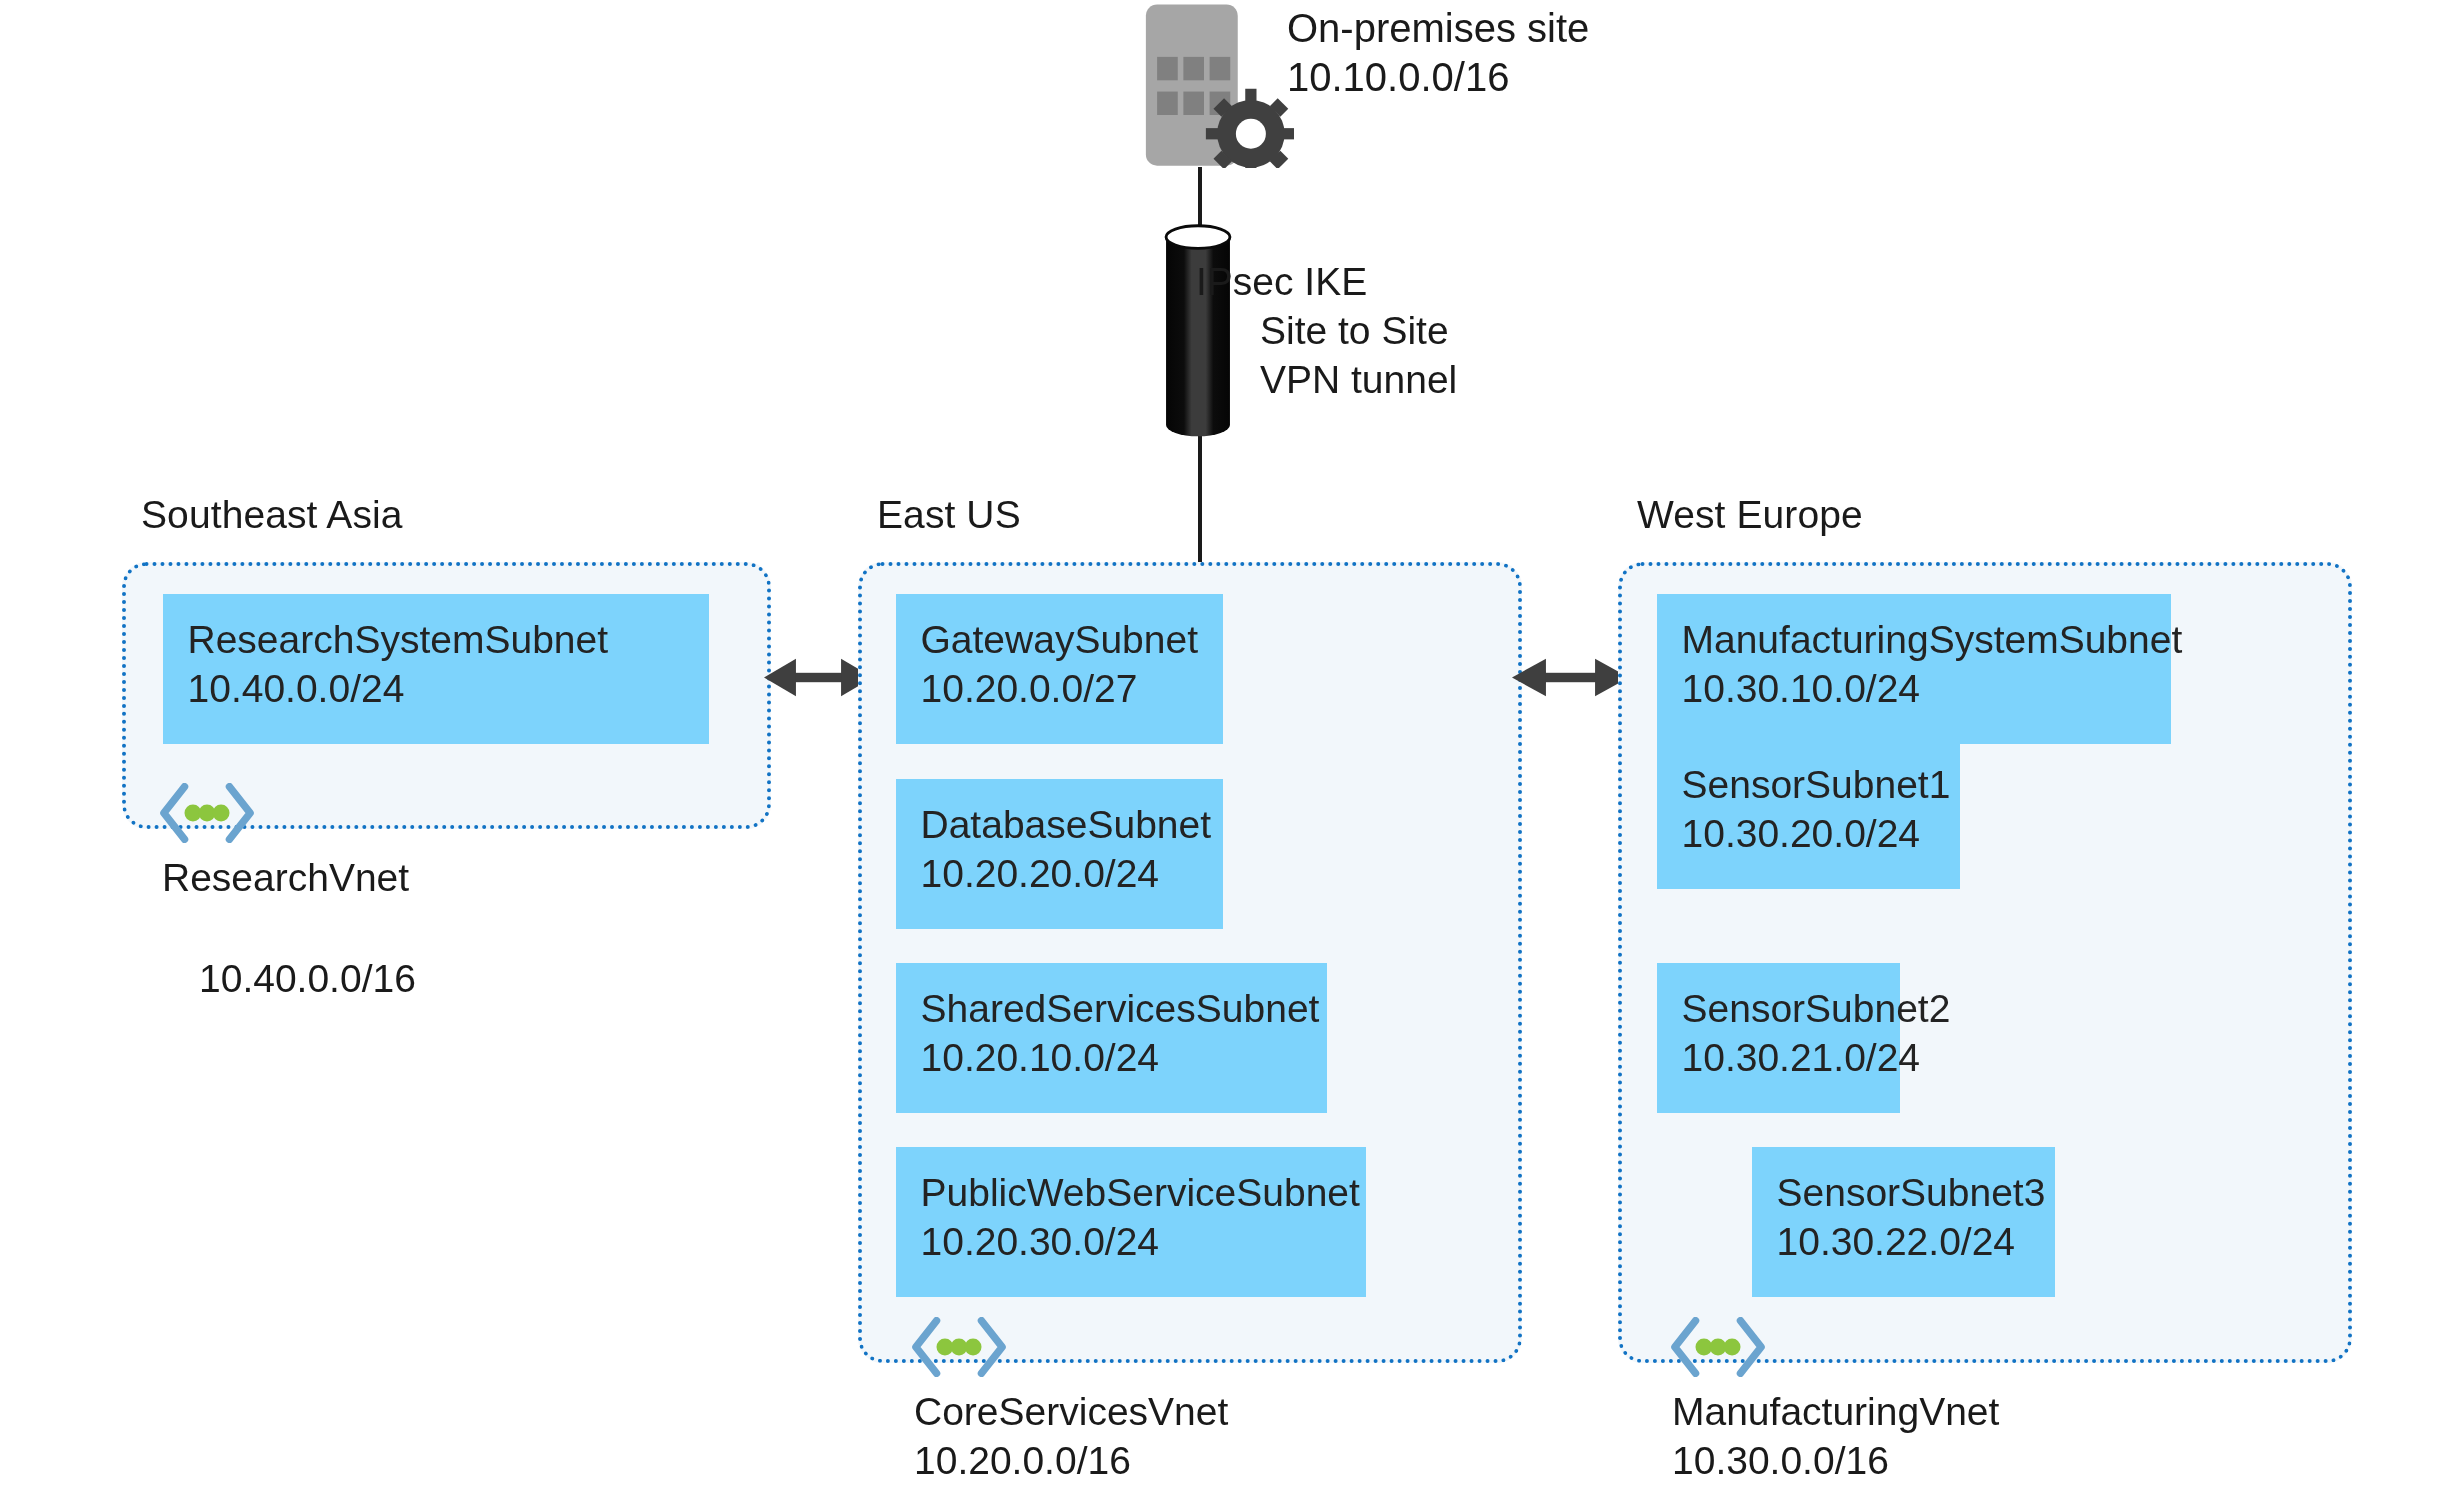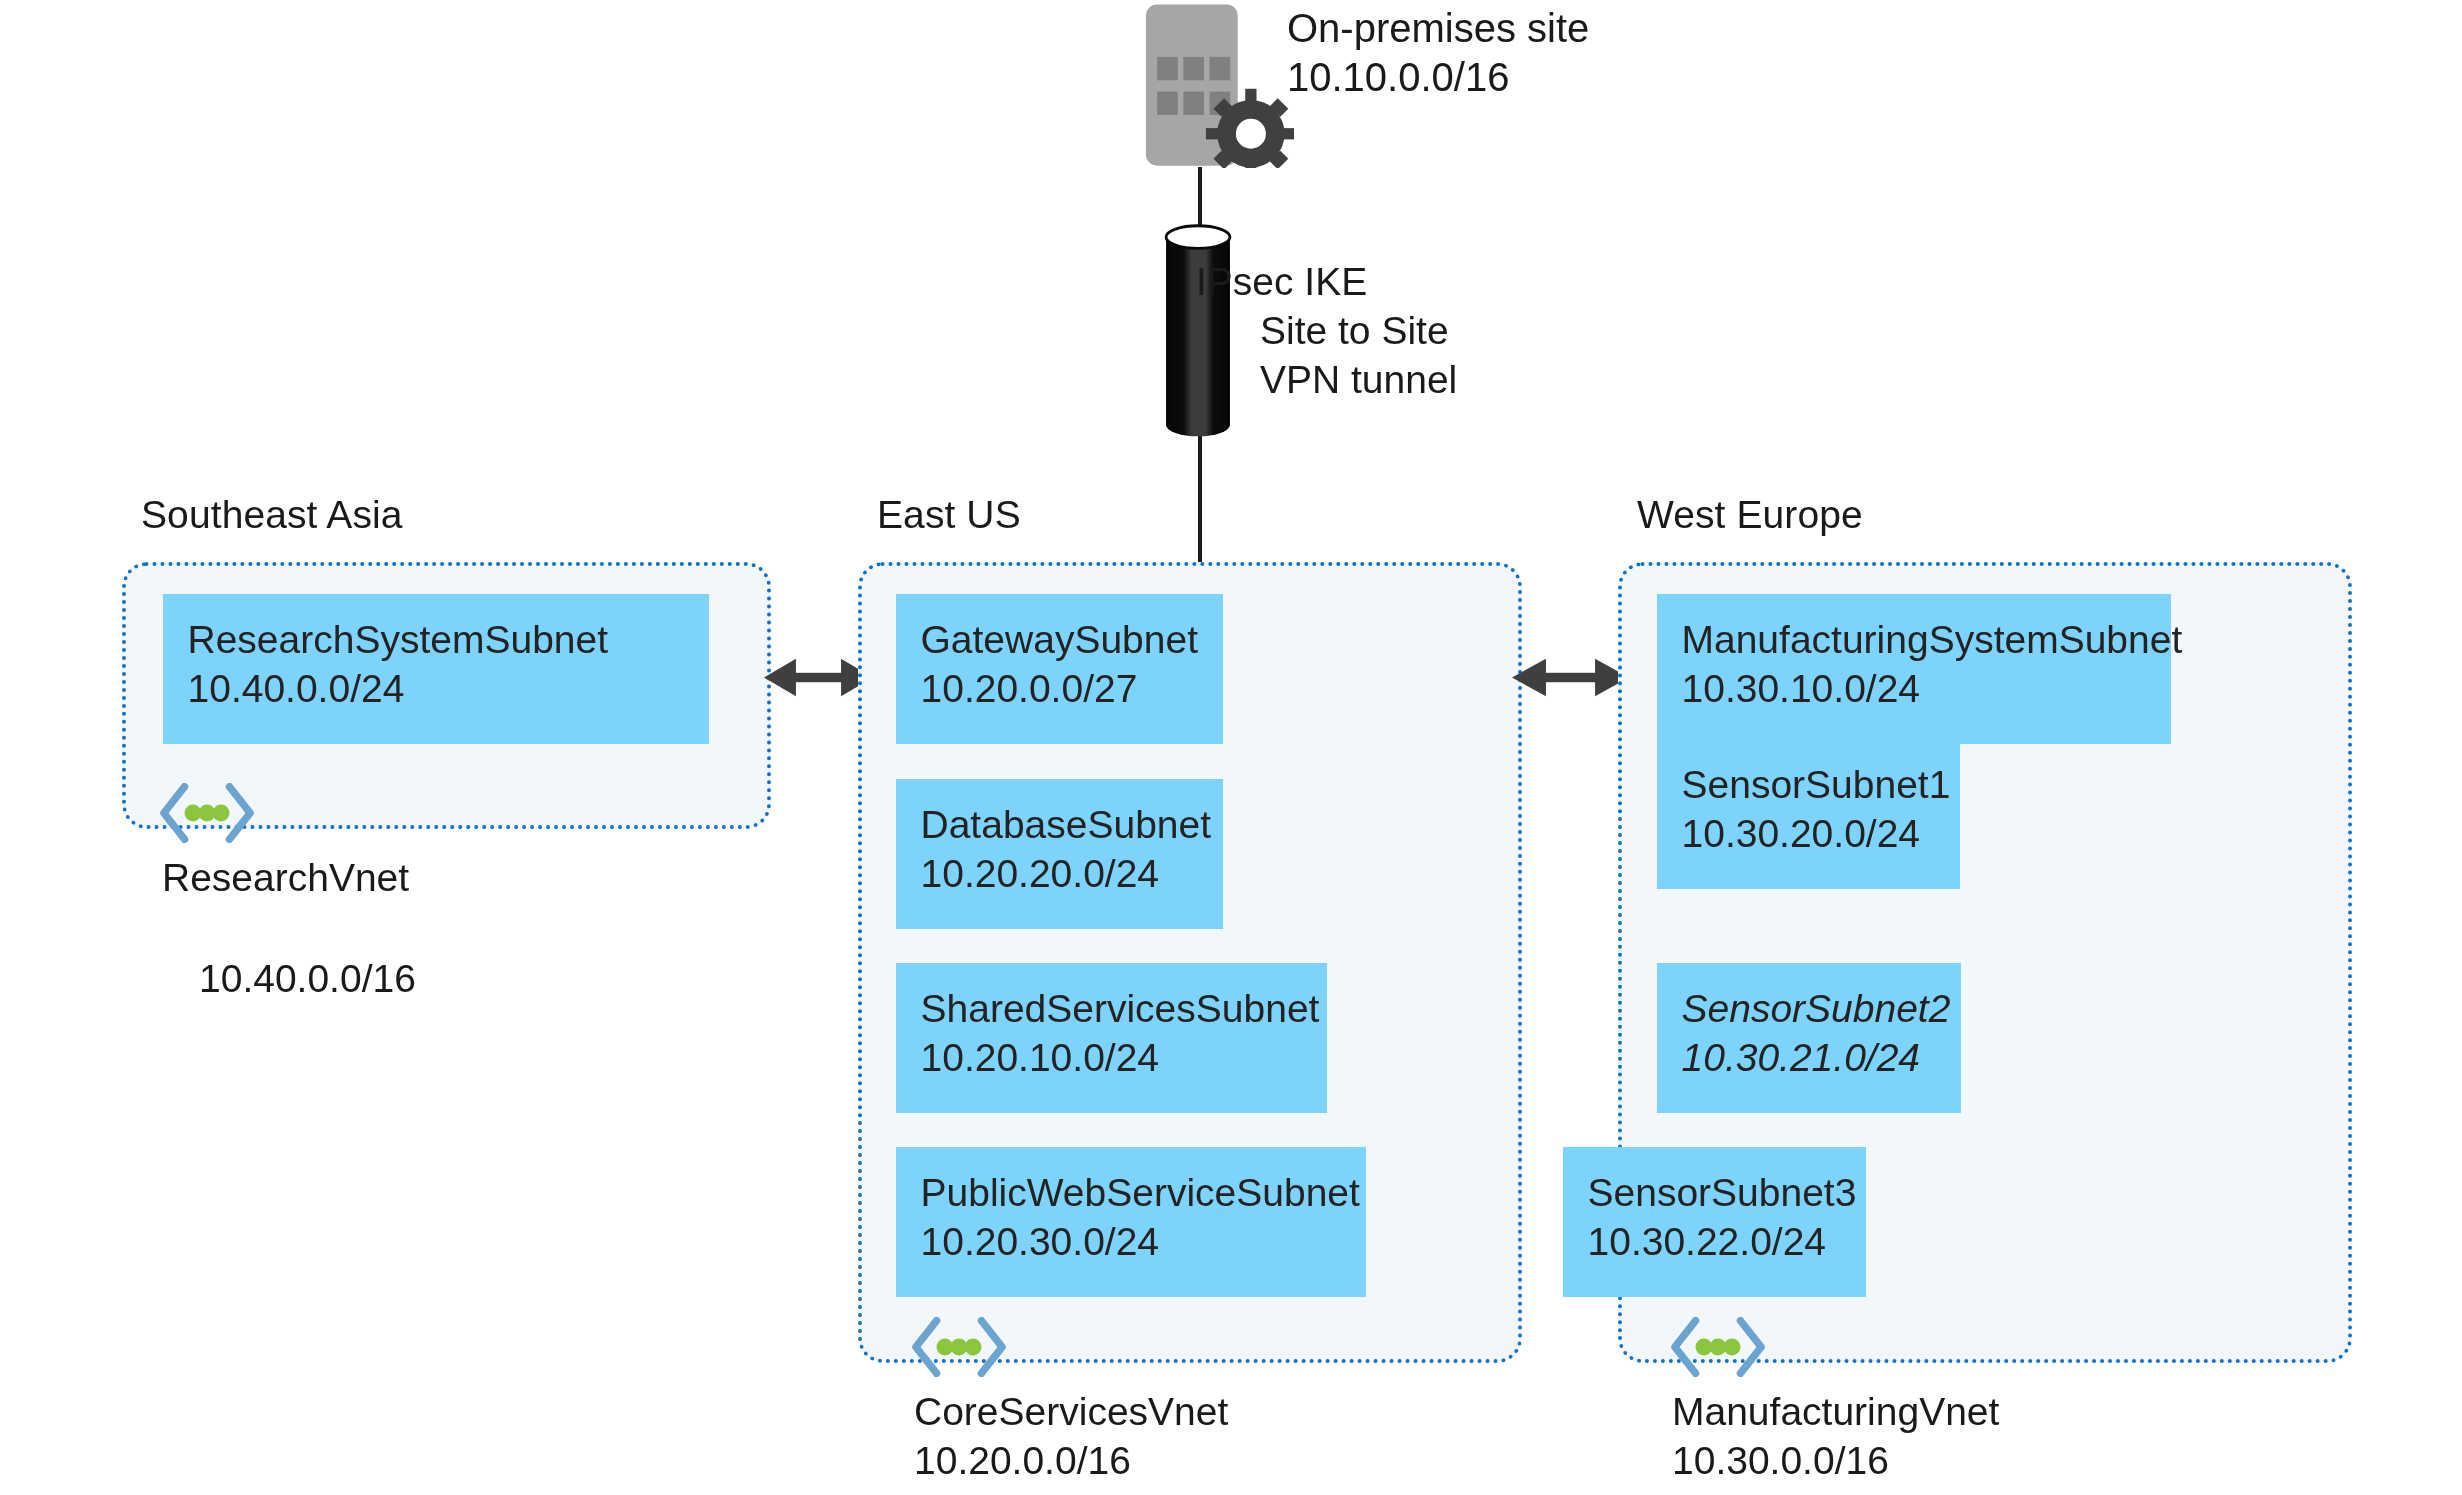--- a/index.html
+++ b/index.html
@@ -231,26 +231,26 @@
   <div class="subnet" style="left:1657px; top:594px; width:514px; height:150px;">
     <span class="line1">ManufacturingSystemSubnet</span>
     <span class="line2">10.30.10.0/24</span>
   </div>
 
   <div class="subnet" style="left:1657px; top:739px; width:303px; height:150px;">
     <span class="line1">SensorSubnet1</span>
     <span class="line2">10.30.20.0/24</span>
   </div>
 
-  <div class="subnet" style="left:1657px; top:963px; width:304px; height:150px;font-style:italic;">
+  <div class="subnet" style="left:1657px; top:963px; width:243px; height:150px;">
     <span class="line1">SensorSubnet2</span>
     <span class="line2">10.30.21.0/24</span>
   </div>
 
-  <div class="subnet" style="left:1563px; top:1147px; width:303px; height:150px;">
+  <div class="subnet" style="left:1752px; top:1147px; width:303px; height:150px;">
     <span class="line1">SensorSubnet3</span>
     <span class="line2">10.30.22.0/24</span>
   </div>
 
   <div class="vnet-icon" style="left:1669px; top:1317px; width:98px; height:60px;">
     <svg width="98" height="60" viewBox="0 0 104 64">
       <path d="M28 4 L6 32 L28 60" fill="none" stroke="#6ba4cf" stroke-width="8" stroke-linecap="round" stroke-linejoin="round"></path>
       <path d="M76 4 L98 32 L76 60" fill="none" stroke="#6ba4cf" stroke-width="8" stroke-linecap="round" stroke-linejoin="round"></path>
       <circle cx="37" cy="32" r="9" fill="#8cc63e"></circle>
       <circle cx="52" cy="32" r="9" fill="#8cc63e"></circle>

